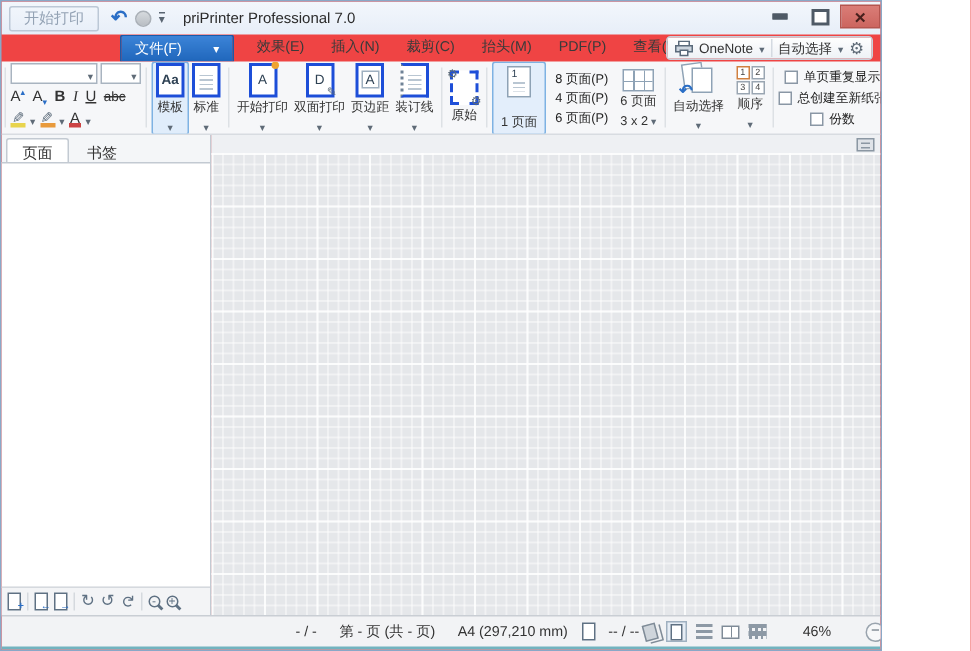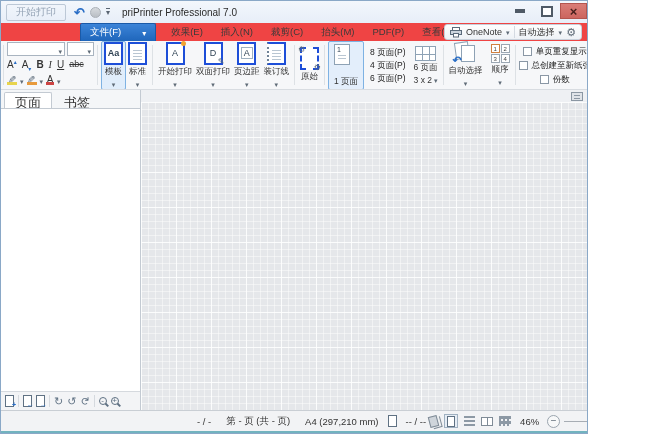--- a/index.html
+++ b/index.html
@@ -61,21 +61,21 @@
           align-items:center; justify-content:flex-end; padding-right:2px; }
   .combo.small{ width:27px; }
   .fmt-row{ display:flex; align-items:center; gap:5px; height:15px; font-size:10px; color:#333; }
   .fa{ position:relative; }
   .fa-grow::after{ content:"▴"; font-size:6px; color:#2a6ec6; position:relative; top:-4px;}
   .fa-shrink::after{ content:"▾"; font-size:6px; color:#2a6ec6; position:relative; top:3px;}
   .b{ font-weight:bold; } .i{ font-style:italic; font-family:"Liberation Serif",serif;}
   .u{ text-decoration:underline; } .strike{ text-decoration:line-through; font-size:9px;}
   .bar{ display:inline-block; width:10px; height:3px; margin-top:-2px; }
   .col-item{ display:flex; flex-direction:column; align-items:center; line-height:9px;}
-  .page1-btn{ display:flex; flex-direction:column; border:1px solid #7eb2e3;
+  .page1-btn{ display:flex; flex-direction:column; align-items:center; border:1px solid #7eb2e3;
               background:#e3eefb; border-radius:2px; padding:2px 5px 1px; font-size:8.5px; color:#333; gap:11px;}
   .pdoc{ width:16px; height:21px; background:#fff; border:1px solid #8ea2b5; position:relative; font-size:7px;
          color:#2f4254; padding:1px 2px; }
   .pdoc .dlines{ position:absolute; left:3px; right:3px; top:8px; bottom:3px;
          background:repeating-linear-gradient(#fff 0 2px, #b9c6d2 2px 3px); }
   .pops{ display:flex; flex-direction:column; justify-content:center; font-size:8.5px; color:#222; }
   .pop{ line-height:13px; padding:0 3px; text-align:left; }
   .grid6{ width:21px; height:15px; border:1px solid #8ea2b5; background:
           linear-gradient(90deg, transparent 0 6px, #8ea2b5 6px 7px, transparent 7px 13px, #8ea2b5 13px 14px, transparent 14px),
           linear-gradient(transparent 0 7px, #8ea2b5 7px 8px, transparent 8px), #fff; }
@@ -96,21 +96,21 @@
   .dashed{ border-style:dashed; }
   .mini-gear{ position:absolute; right:-4px; bottom:-4px; font-size:8px; color:#5c6b7a;}
   .mini-gear2{ position:absolute; left:-4px; top:-4px; font-size:8px; color:#5c6b7a;}
   .bind-left{ border-left:2px dotted #6f8296; }
 
   
   .content{ flex:1 1 auto; display:flex; min-height:0; }
   .sidebar{ width:140px; flex:0 0 auto; display:flex; flex-direction:column; border-right:1px solid #c3cad2;
             background:#f4f6f8; }
   .side-tabs{ height:18px; display:flex; align-items:flex-end; padding-left:3px; gap:1px; flex:0 0 auto;}
-  .stab{ height:16px; line-height:15px; font-size:13px; color:#333; padding:2px 10px;
+  .stab{ height:16px; line-height:15px; font-size:10px; color:#333; padding:2px 10px;
          border:1px solid transparent; border-bottom:none; }
   .stab.active{ background:#fff; border-color:#c3cad2; border-radius:2px 2px 0 0; }
   .side-panel{ flex:1 1 auto; background:#fff; border-top:1px solid #c3cad2; }
   .side-toolbar{ height:19px; border-top:1px solid #d5d9de; background:#f3f4f6; display:flex;
                  align-items:center; gap:4px; padding:0 4px; flex:0 0 auto;}
   .tb-sep{ width:1px; height:12px; background:#d5d9de; }
   .pg{ width:9px; height:12px; border:1px solid #5f7183; background:#fff; position:relative; display:inline-block;}
   .pg::after{ position:absolute; font-size:7px; line-height:6px; color:#2a6ec6; right:-3px; bottom:-2px; font-weight:bold;}
   .pg-add::after{ content:"+"; }
   .pg-in::after{ content:"←"; }
@@ -425,21 +425,21 @@
         </span>
       <span class="vico">
           <span class="rows"></span>
         </span>
       <span class="vico">
           <span class="twopg"></span>
         </span>
       <span class="vico">
           <span class="gridpg"></span>
         </span>
-      <span class="sb-item" style="margin:0 4px;">46%</span>
+      <span class="sb-item" style="margin:0 19px;">46%</span>
       <span class="zoombtn">−</span>
       <span class="slider">
         <span class="track"></span>
           <span class="tick"></span>
         <span class="thumb"></span>
       </span>
       <span class="zoombtn">+</span>
 
     </div>
   </div>

